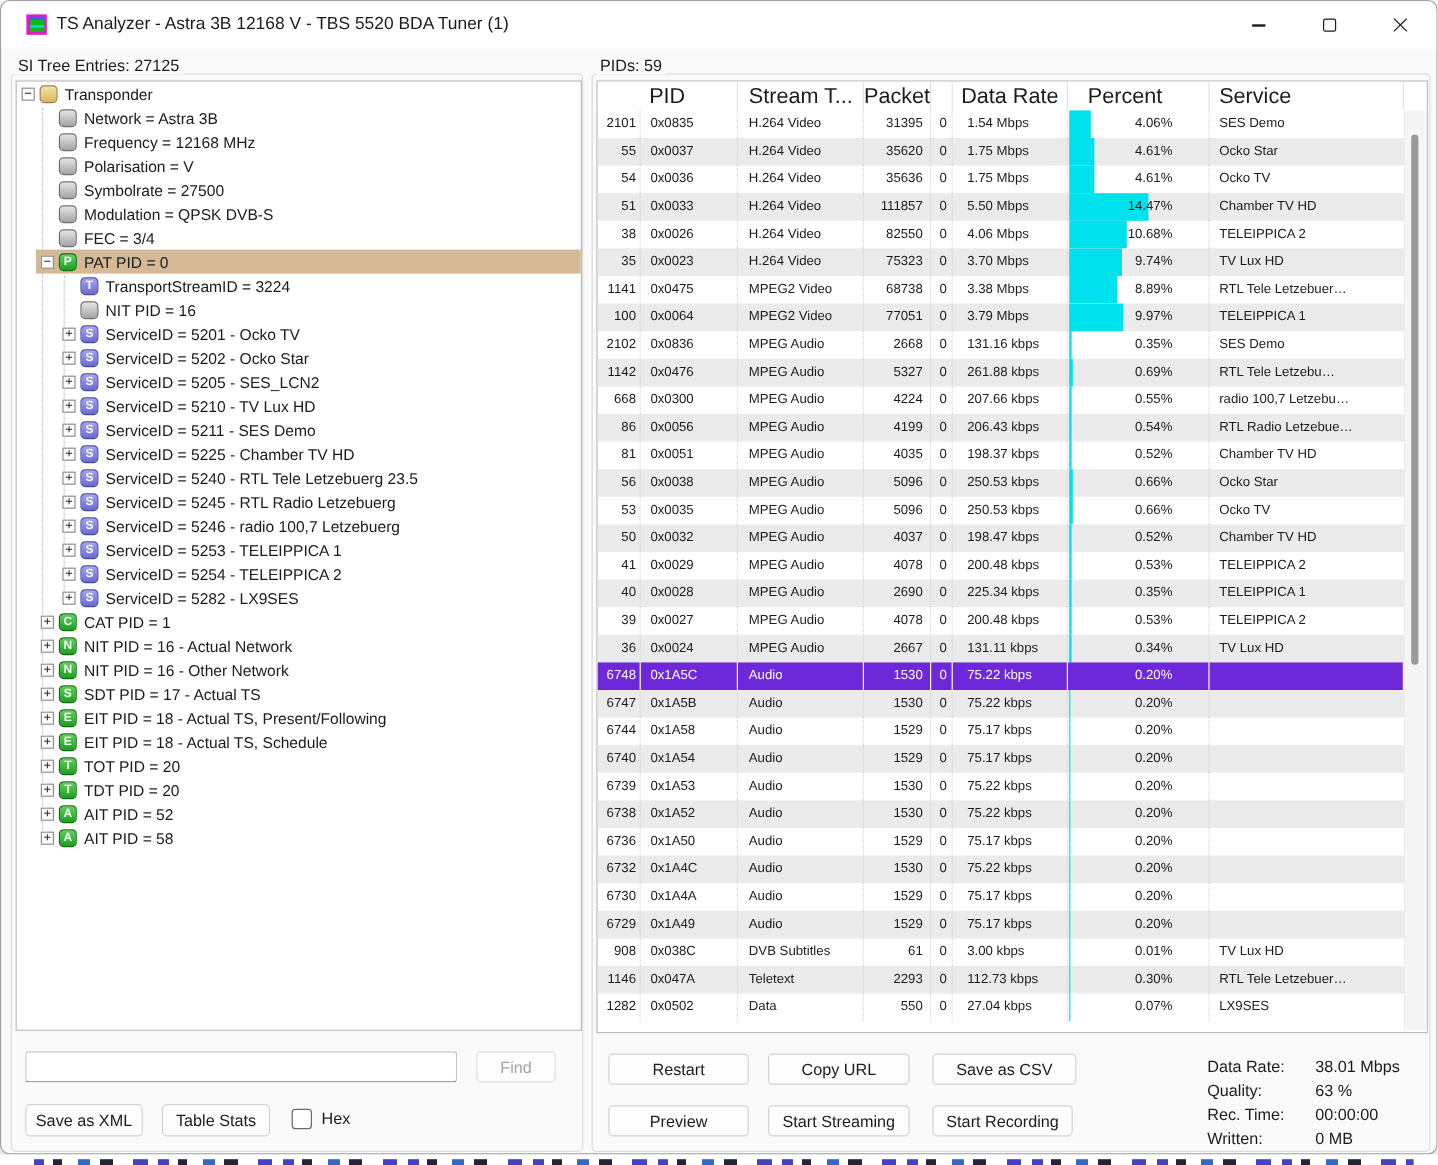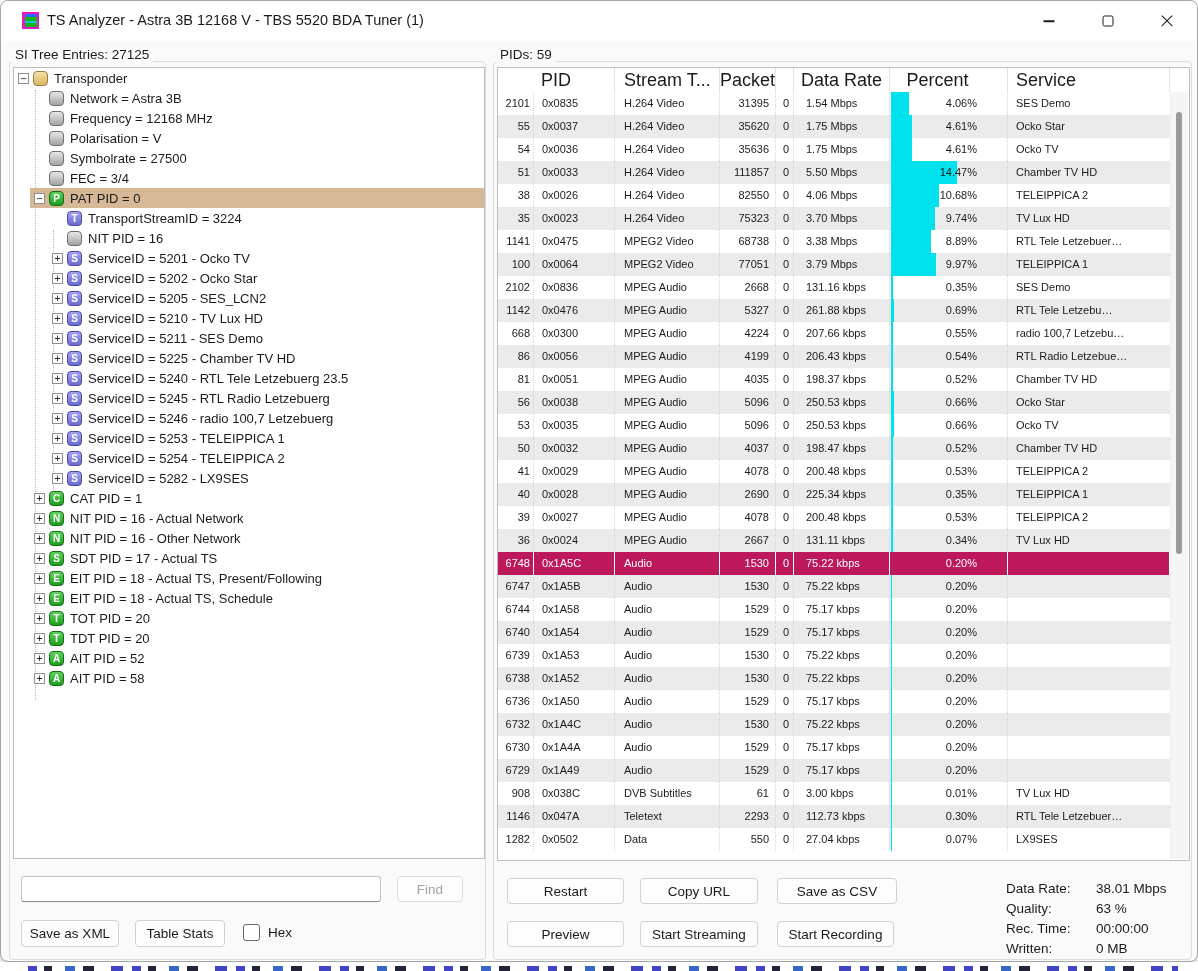--- a/index.html
+++ b/index.html
@@ -36,21 +36,21 @@
   .ticon.green{background:linear-gradient(#5ed25e,#1f9e1f);border:1px solid #156f15;}
   .ticon.blue{background:linear-gradient(#a4a4f2,#6b6bd0);border:1px solid #4a4aa2;}
   .guide{position:absolute;width:0;border-left:1px dotted #b9b9b9;z-index:0;}
   
   .table{position:absolute;left:496px;top:66px;width:691px;height:792px;background:#fff;border:1px solid #bdbdbd;overflow:hidden;z-index:2;}
   .thead{position:absolute;left:0;top:0;width:672px;height:24px;background:#fff;font-size:18px;}
   .thead .hcell{position:absolute;top:0;height:24px;line-height:24px;border-right:1px solid #e3e3e3;box-sizing:border-box;white-space:nowrap;overflow:hidden;}
   .rows{position:absolute;left:0;top:24px;width:672px;}
   .row{position:relative;height:23px;font-size:11px;}
   .row.odd{background:#ebebeb;}
-  .row.sel{background:#be185d;color:#fff;}
+  .row.sel{background:#6d28d9;color:#fff;}
   .cell{position:absolute;top:0;height:23px;line-height:23px;border-right:1px dotted #d6d6d6;box-sizing:border-box;white-space:nowrap;overflow:hidden;z-index:1;}
   .row.sel .cell{border-right:1px solid #fff;}
   .c-dec{left:0;width:36px;text-align:right;padding-right:3px;}
   .c-hex{left:36px;width:81px;padding-left:8px;}
   .c-type{left:117px;width:105px;padding-left:9px;}
   .c-pkt{left:222px;width:56px;text-align:right;padding-right:6px;}
   .c-zero{left:278px;width:18px;text-align:right;padding-right:4px;}
   .c-rate{left:296px;width:96px;padding-left:12px;}
   .c-pct{left:392px;width:118px;text-align:right;padding-right:30px;}
   .c-svc{left:510px;width:162px;padding-left:8px;border-right:none;}
@@ -130,20 +130,25 @@
       <div class="trow" style="padding-left: 20px;">
         <div class="texp none"></div>
         <div class="ticon gray"></div>
         <span>Polarisation = V</span>
       </div>
       <div class="trow" style="padding-left: 20px;">
         <div class="texp none"></div>
         <div class="ticon gray"></div>
         <span>Symbolrate = 27500</span>
       </div>
+      <div class="trow" style="padding-left: 20px;">
+        <div class="texp none"></div>
+        <div class="ticon gray"></div>
+        <span>Modulation = QPSK DVB-S</span>
+      </div>
       <div class="trow" style="padding-left: 20px; align-items: center;">
         <div class="texp none"></div>
         <div class="ticon gray"></div>
         <span>FEC = 3/4</span>
       </div>
       <div class="trow sel" style="padding-left: 20px;">
         <div class="texp">−</div>
         <div class="ticon green">P</div>
         <span>PAT PID = 0</span>
       </div>

